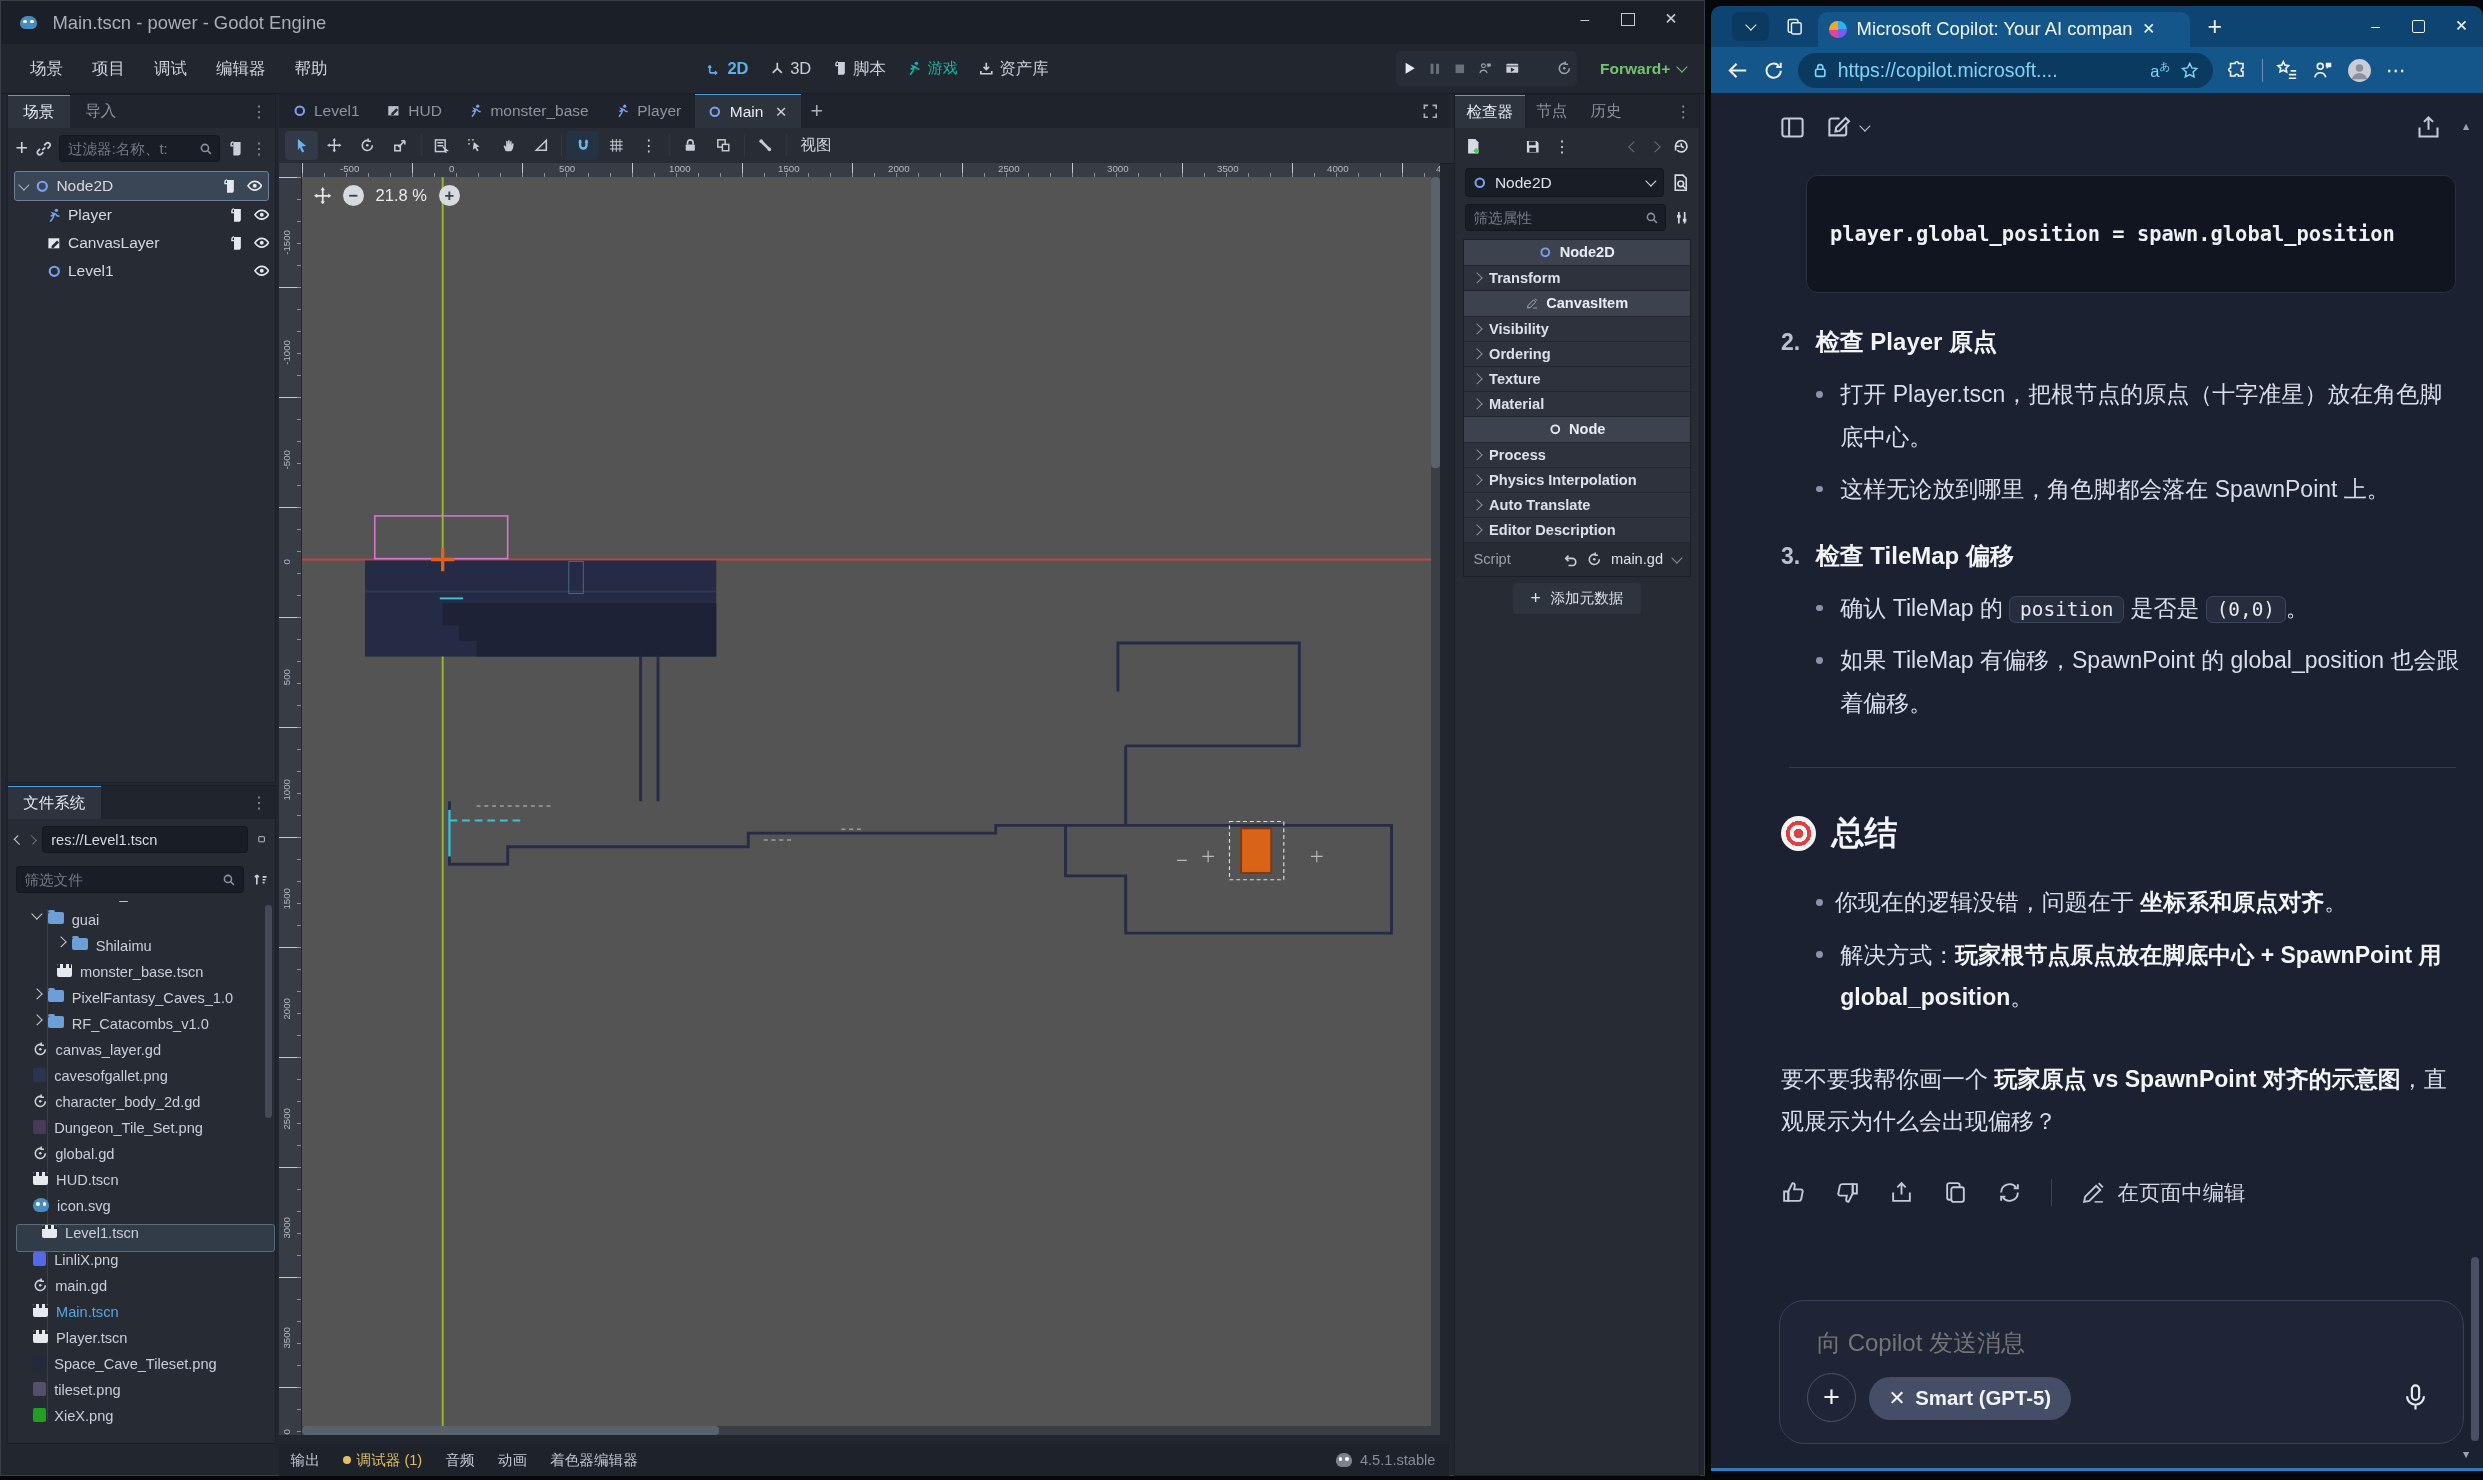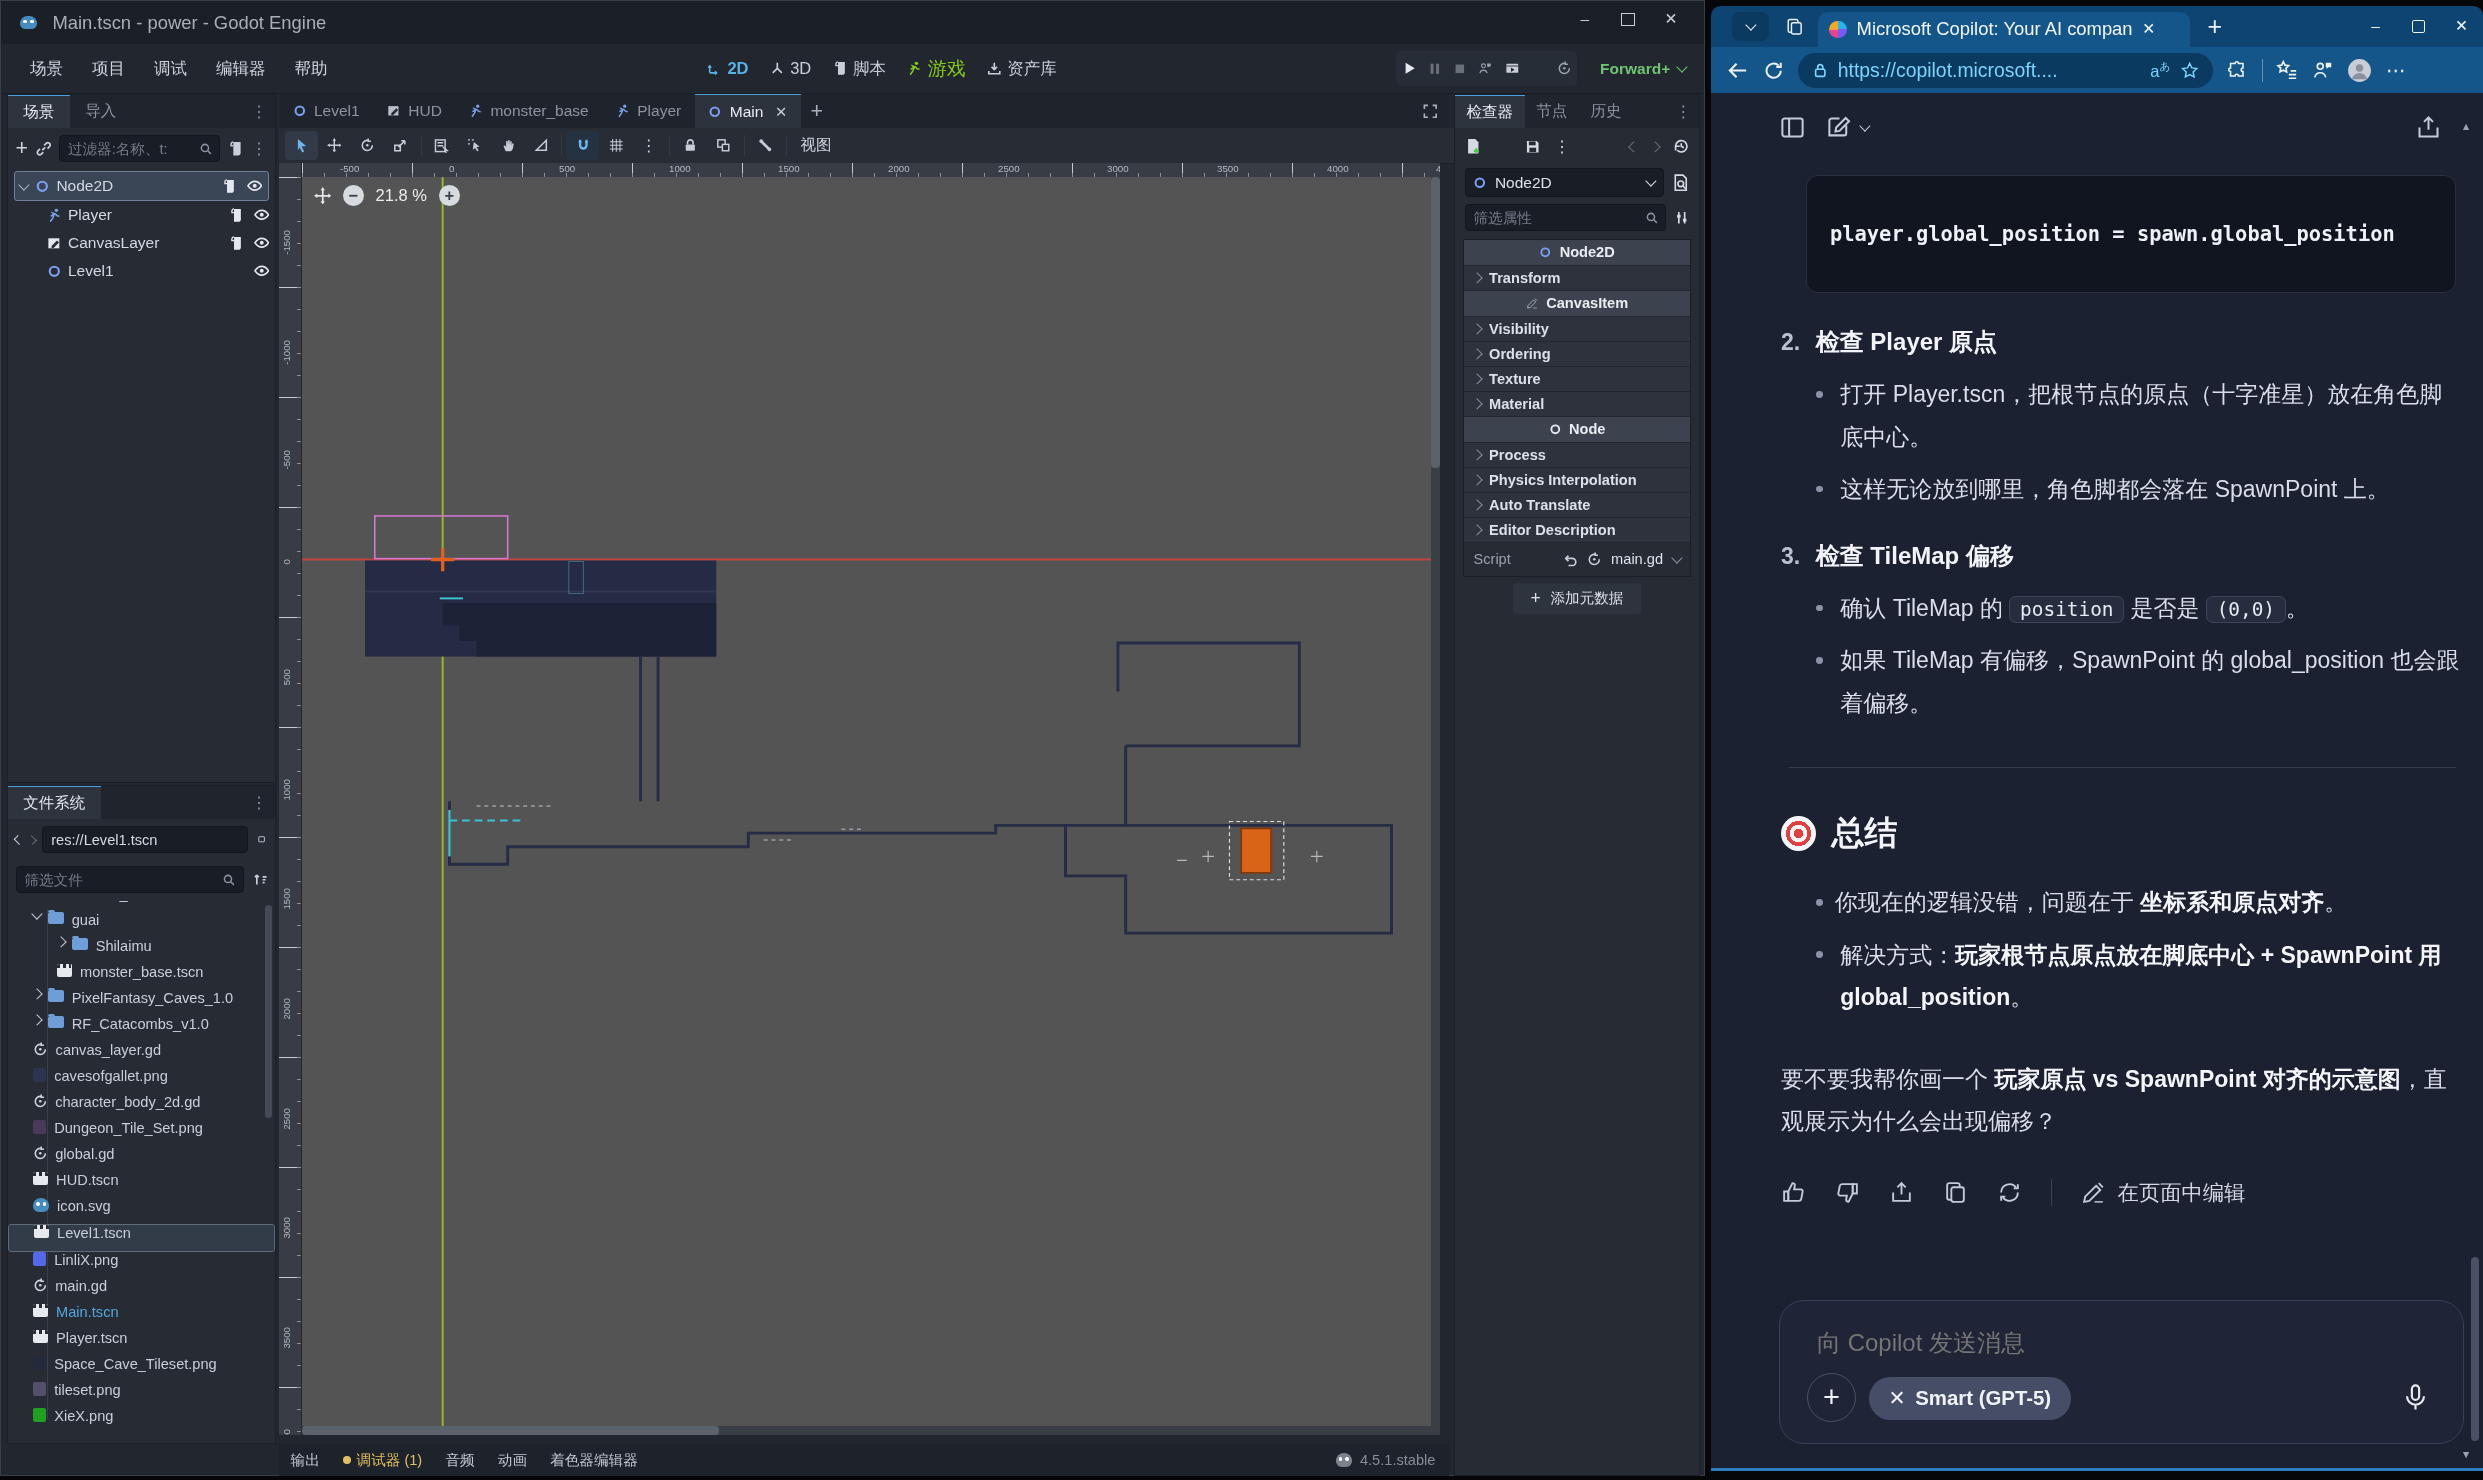--- a/index.html
+++ b/index.html
@@ -19,21 +19,21 @@
   .blob:before{left:2.9px;} .blob:after{right:2.9px;}
   .wbtn{width:43px;height:29px;display:flex;align-items:center;justify-content:center;color:#c6cbd4;font-size:15.5px;}
   .dock{background:#262b34;border:1px solid #1b2028;box-sizing:border-box;}
   .dtab{height:33px;padding:0 15.5px;display:flex;align-items:center;font-size:15.5px;color:#8b92a0;}
   .dtab.on{background:#2e343e;color:#e4e8ef;border-top:1.9px solid #4a9fde;box-sizing:border-box;}
   .ginput{background:#191e26;border:1px solid #12161d;border-radius:3.9px;color:#b9bfca;font-size:14.6px;padding:0 7.8px;height:27px;box-sizing:border-box;outline:none;font-family:"Liberation Sans",sans-serif;}
   .ginput::placeholder{color:#747b88;}
   .trow{height:28px;display:flex;align-items:center;color:#d3d8e1;font-size:15.5px;gap:6.8px;}
   .frow{height:26px;display:flex;align-items:flex-start;color:#c9cedb;font-size:14.6px;gap:7.8px;padding-left:25px;position:relative;}
   .frow.ind{padding-left:49px;}
-  .fsel{background:#323c49;border:1px solid #5d6b7a;border-radius:2.9px;}
+  .fsel{background:#323c49;border:1px solid #5d6b7a;border-radius:2.9px;margin-left:8px;}
   .icf{width:15.5px;height:11.6px;background:#6d9ed8;border-radius:1.9px;position:relative;flex:0 0 auto;}
   .icf:before{content:"";position:absolute;top:-2.9px;left:0;width:6.8px;height:2.9px;background:#6d9ed8;border-radius:1.9px 1.9px 0 0;}
   .icm{width:15.5px;height:12.6px;background:#e6e9ee;border-radius:1.9px;position:relative;flex:0 0 auto;}
   .icm:before{content:"";position:absolute;top:0;left:0;right:0;height:3.9px;background:repeating-linear-gradient(90deg,#262b34 0 2.9px,#e6e9ee 2.9px 5.8px);border-radius:1.9px 1.9px 0 0;}
   .icg{flex:0 0 auto;color:#c9cfda;}
   .icimg{width:13.6px;height:13.6px;border-radius:1.9px;flex:0 0 auto;}
   .vtab{height:34px;padding:0 13.6px;display:flex;align-items:center;gap:7.8px;font-size:15.5px;color:#8d93a0;}
   .vtab.on{background:#2d333d;color:#e8ebf1;border-top:1.9px solid #4a9fde;box-sizing:border-box;}
   .tbtn{width:33px;height:29px;display:flex;align-items:center;justify-content:center;color:#c6ccd6;border-radius:3.9px;}
   .tbtn.on{background:#253241;color:#6cb6ef;}
@@ -315,21 +315,21 @@
               <use href="#i-axis3d"></use>
             </svg>
             <span>3D</span>
           </div>
         <div class="f" style="gap:5.8px;color:#c9ced8;font-size:16.5px;">
             <svg class="i" width="14.6" height="14.6" viewBox="0 0 15 15">
               <use href="#i-script"></use>
             </svg>
             <span>脚本</span>
           </div>
-        <div class="f" style="gap:5.8px;color:#84cc16;font-size:19px;">
+        <div class="f" style="gap:5.8px;color:#14b8a6;font-size:15px;">
             <svg class="i" width="14.6" height="14.6" viewBox="0 0 15 15">
               <use href="#i-run"></use>
             </svg>
             <span>游戏</span>
           </div>
         <div class="f" style="gap:5.8px;color:#c9ced8;font-size:16.5px;">
             <svg class="i" width="14.6" height="14.6" viewBox="0 0 15 15">
               <use href="#i-download"></use>
             </svg>
             <span>资产库</span>

